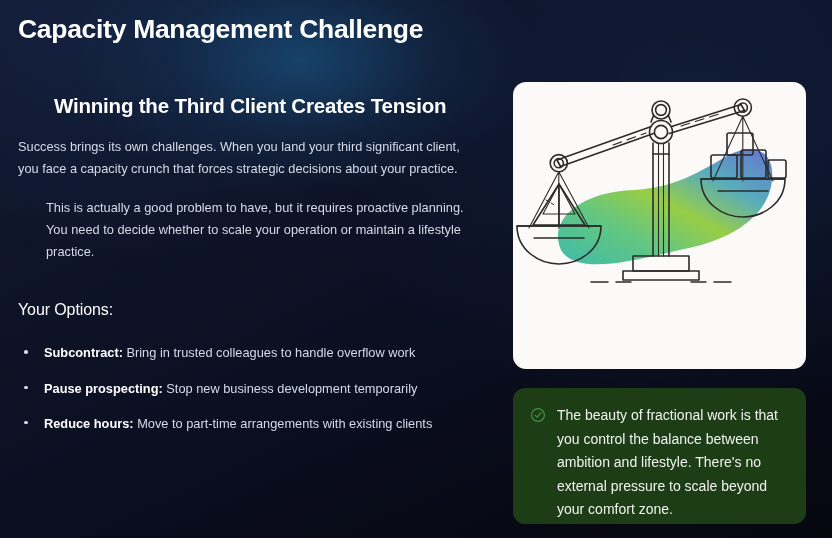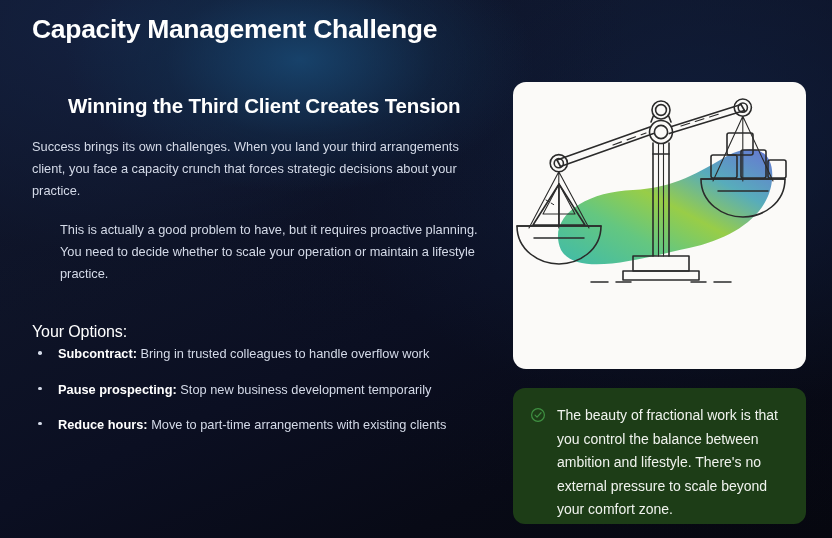--- a/index.html
+++ b/index.html
@@ -18,21 +18,21 @@
     background:
       radial-gradient(ellipse 300px 170px at 300px 60px, rgba(24,70,112,0.90) 0%, rgba(19,48,80,0.45) 45%, rgba(10,20,44,0.0) 78%),
       radial-gradient(ellipse 520px 320px at 120px 30px, rgba(20,34,66,0.85) 0%, rgba(12,18,40,0.2) 70%, rgba(8,10,22,0) 100%),
       radial-gradient(ellipse 560px 420px at 700px 120px, rgba(17,32,62,0.75) 0%, rgba(10,14,32,0.1) 70%, rgba(8,9,20,0) 100%),
       linear-gradient(155deg, #121a31 0%, #0f1529 28%, #0b0f22 55%, #080a16 78%, #06070f 100%);
   }
 
   
   .left-col {
     position:absolute;
-    left:32px;
+    left:18px;
     top:0;
     width:470px;
   }
   .page-title {
     font-size:26.5px;
     font-weight:bold;
     color:#ffffff;
     letter-spacing:-0.3px;
     margin-top:14px;
     line-height:1.2;
@@ -56,21 +56,21 @@
   .body-para + .body-para { margin-top:17px;margin-left:28px; }
 
   .options-title {
     font-size:16px;
     font-weight:normal;
     color:#ffffff;
     margin-top:38px;
     letter-spacing:-0.1px;
   }
   .options-list {
-    margin-top:3px;
+    margin-top:24px;
     list-style:none;
   }
   .option-item {
     position:relative;
     font-size:12.8px;
     color:#d4dae8;
     line-height:1.5;
     padding-left:26px;
     margin-bottom:16px;
   }
@@ -136,21 +136,21 @@
 <body>
 
 <div class="slide">
 
   <div class="left-col">
 
     <h1 class="page-title">Capacity Management Challenge</h1>
 
     <h2 class="section-title">Winning the Third Client Creates Tension</h2>
 
-    <p class="body-para">Success brings its own challenges. When you land your third arrangements client, you face a capacity crunch that forces strategic decisions about your practice.</p>
+    <p class="body-para">Success brings its own challenges. When you land your third significant client, you face a capacity crunch that forces strategic decisions about your practice.</p>
     <p class="body-para">This is actually a good problem to have, but it requires proactive planning. You need to decide whether to scale your operation or maintain a lifestyle practice.</p>
 
     <h3 class="options-title">Your Options:</h3>
 
     <ul class="options-list">
       <li class="option-item">
         <span class="option-bullet"></span>
         <span class="option-term">Subcontract:</span><span> Bring in trusted colleagues to handle overflow work</span>
       </li>
       <li class="option-item">

